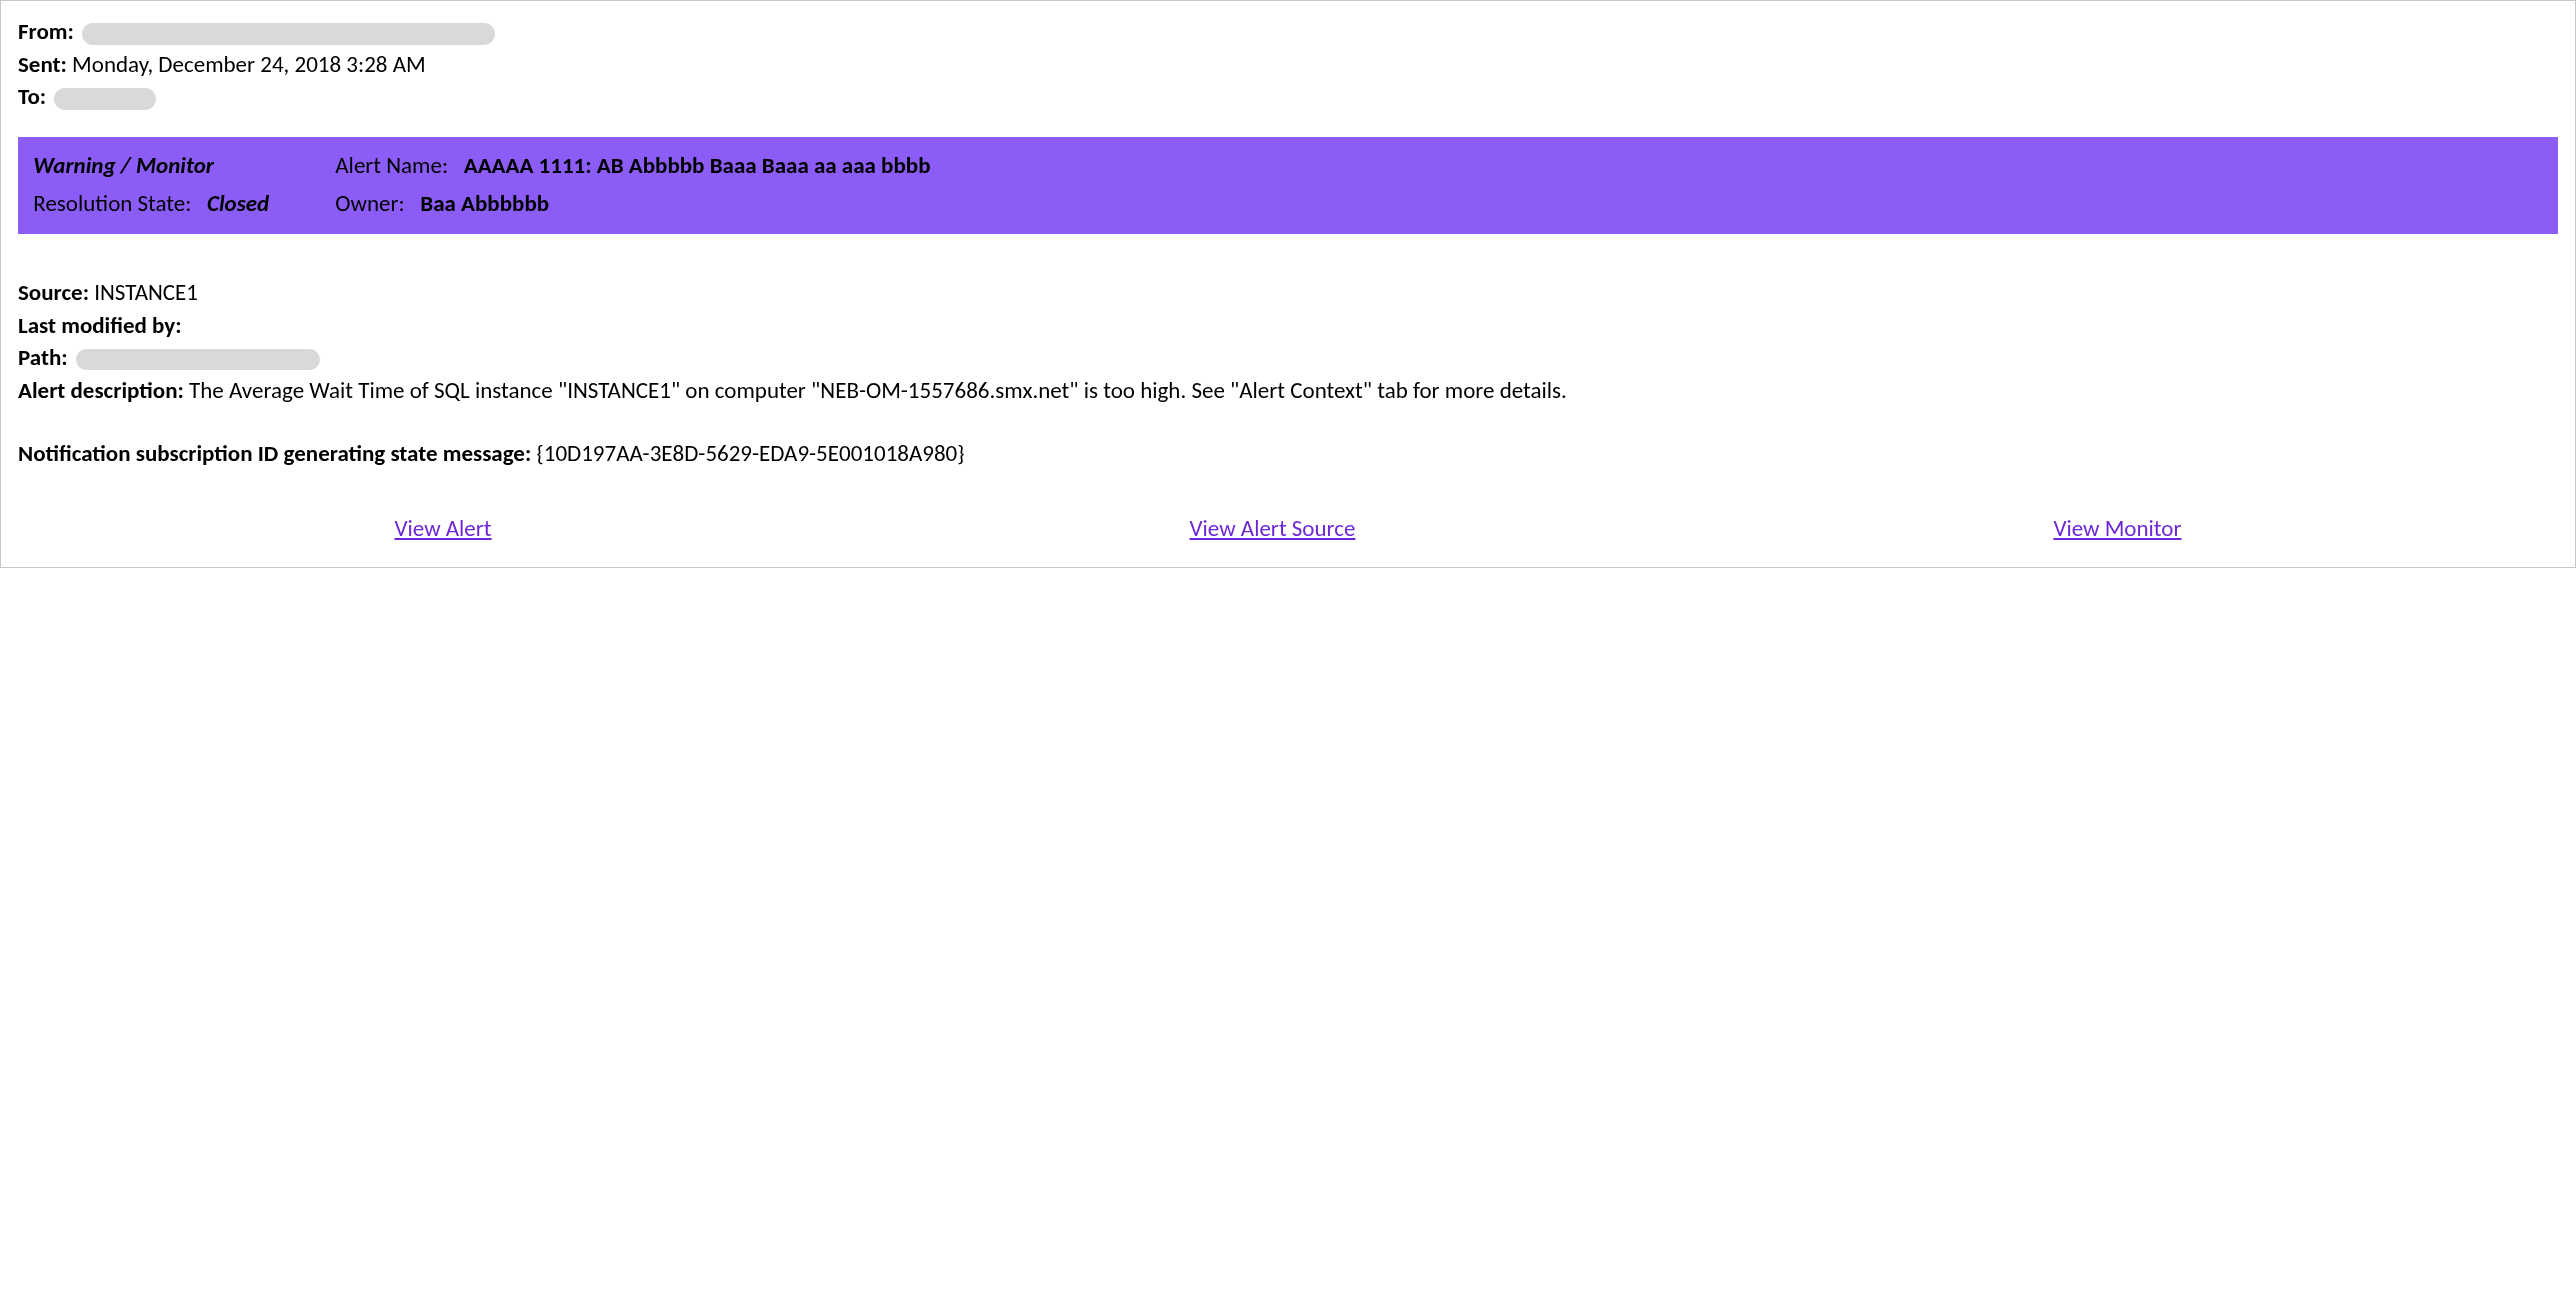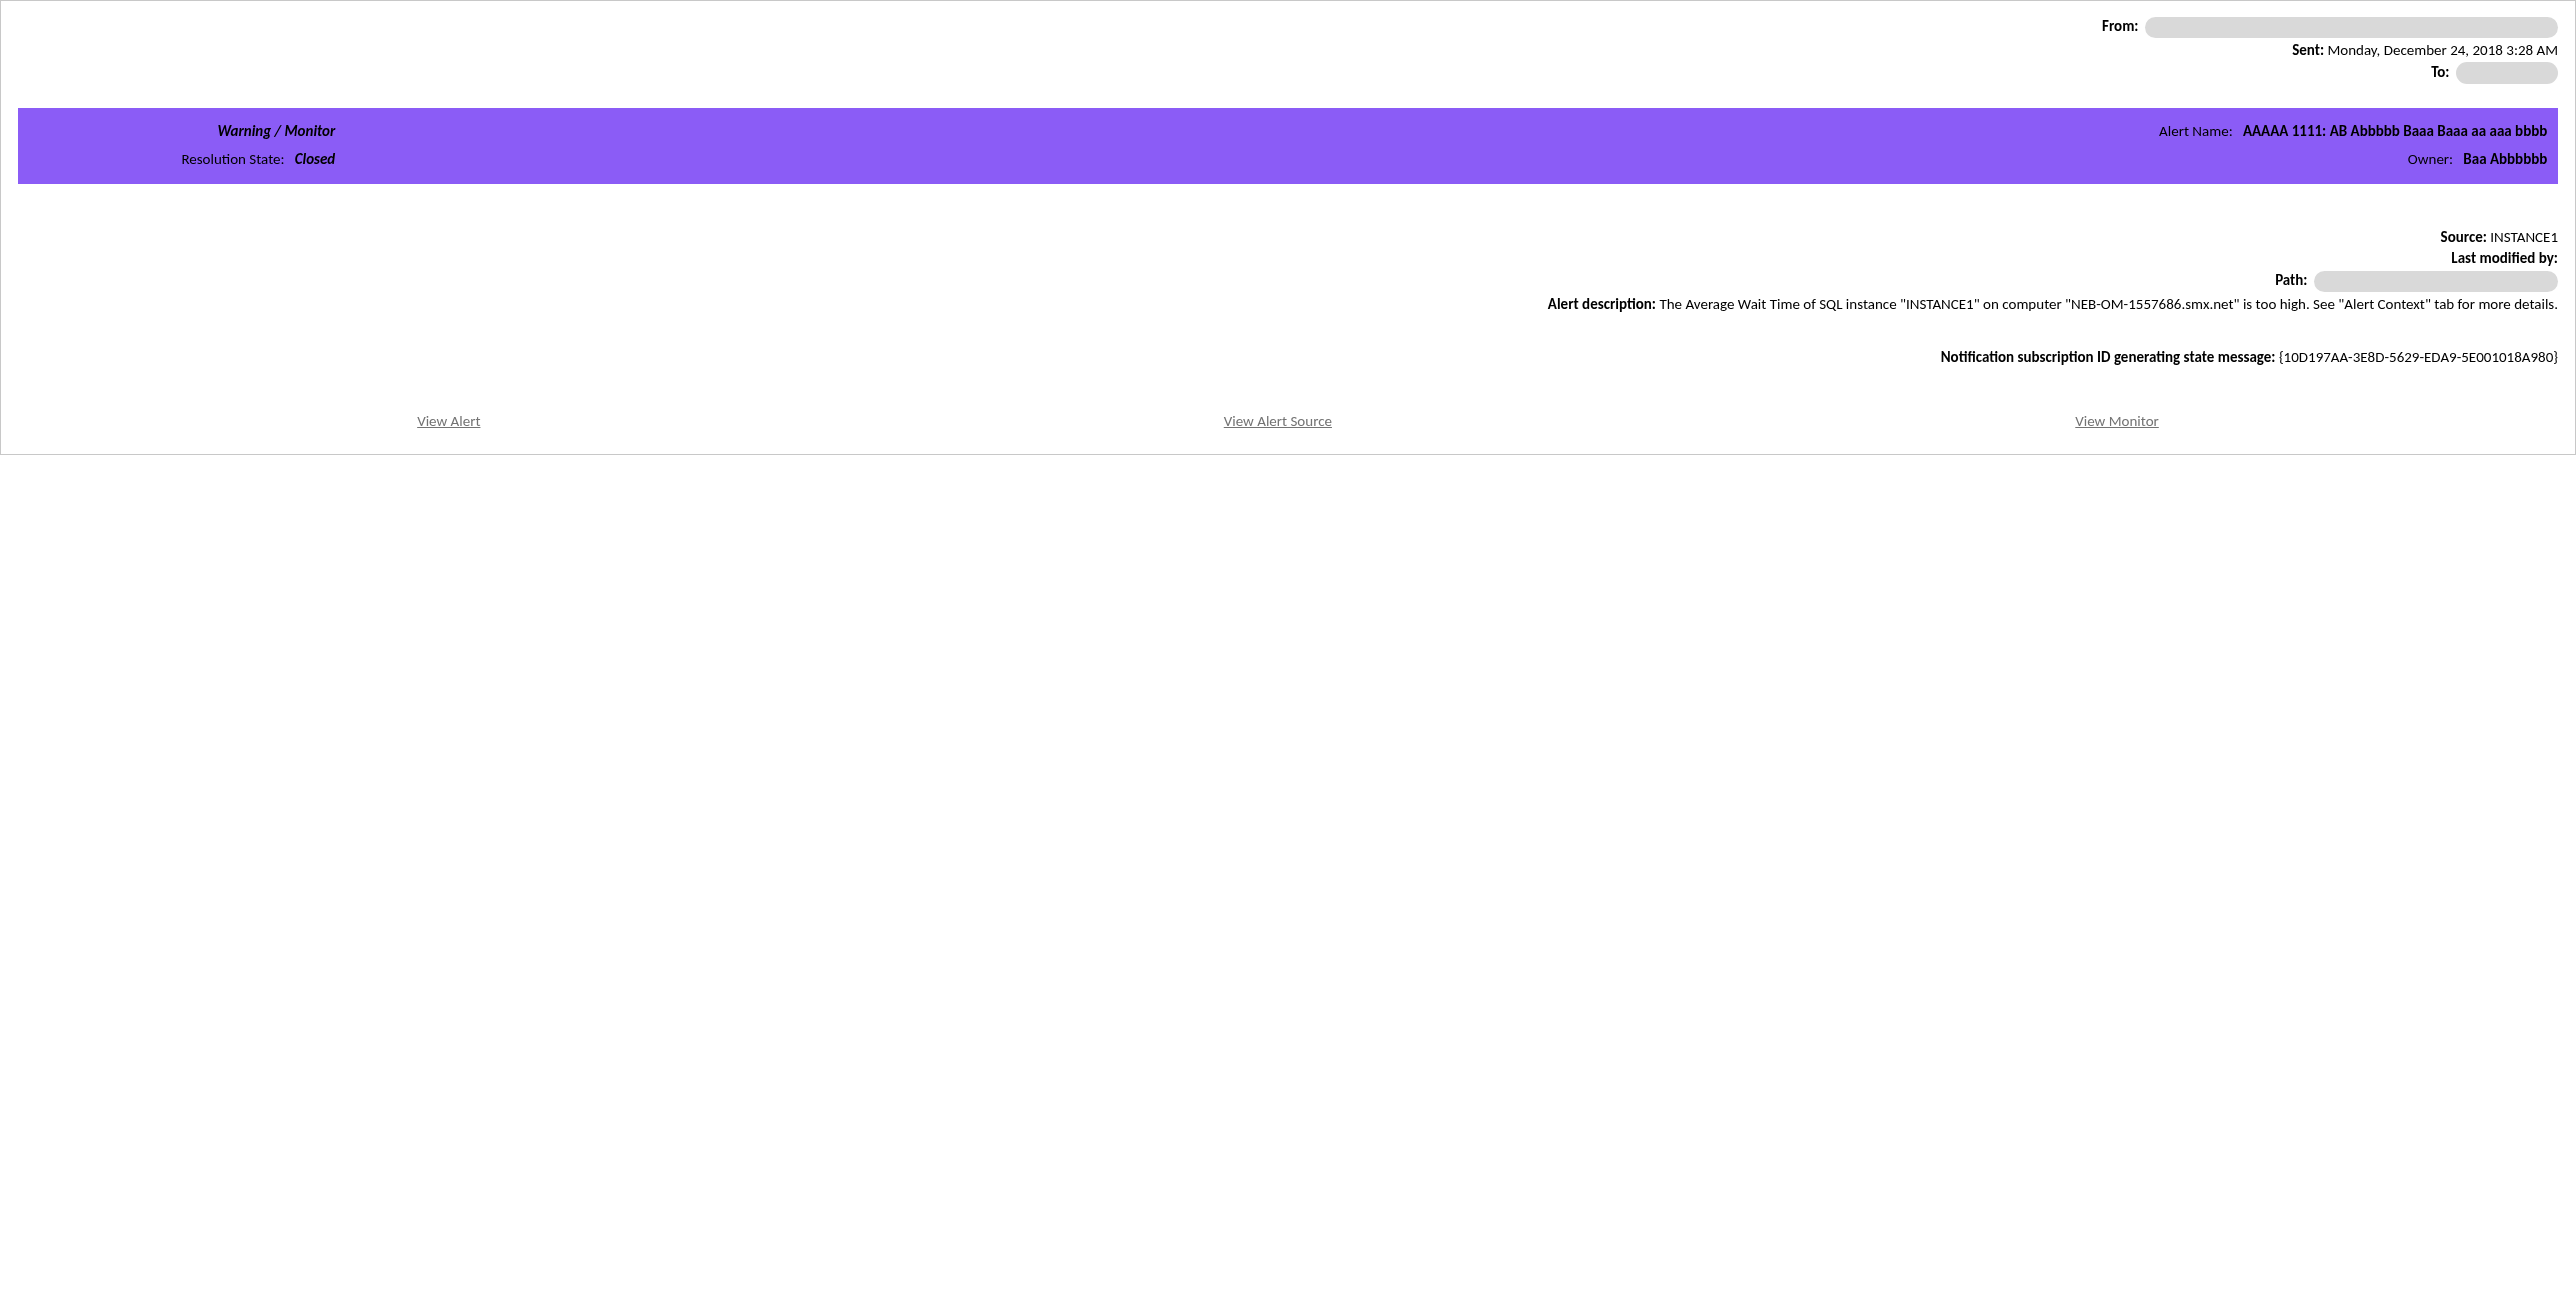--- a/index.html
+++ b/index.html
@@ -8,24 +8,23 @@
     body {
       margin: 0;
       padding: 0;
       font-family: Calibri, "Segoe UI", Arial, sans-serif;
       background: #ffffff;
     }
     .container {
       border: 1.5px solid #c8c8c8;
       padding: 15.3px 17px 23px 17px;
       background: #ffffff;
-      font-size: 15px;
+      font-size: 23px;
       line-height: 1.35;
       color: #000000;
-      text-align: right;
     }
     .header-line {
       margin-bottom: 1.5px;
     }
     .label-bold {
       font-weight: bold;
     }
     .redacted {
       display: inline-block;
       background: #d9d9d9;
@@ -77,21 +76,21 @@
     .spacer {
       height: 31px;
     }
     .links-row {
       margin-top: 44px;
       display: flex;
       justify-content: space-around;
       padding: 0 27.5px 0 27.5px;
     }
     .link {
-      color: #737373;
+      color: #6d28d9;
       text-decoration: underline;
       cursor: pointer;
     }
     .empty-val {
       display: inline;
     }
   </style>
 </head>
 <body>
 

